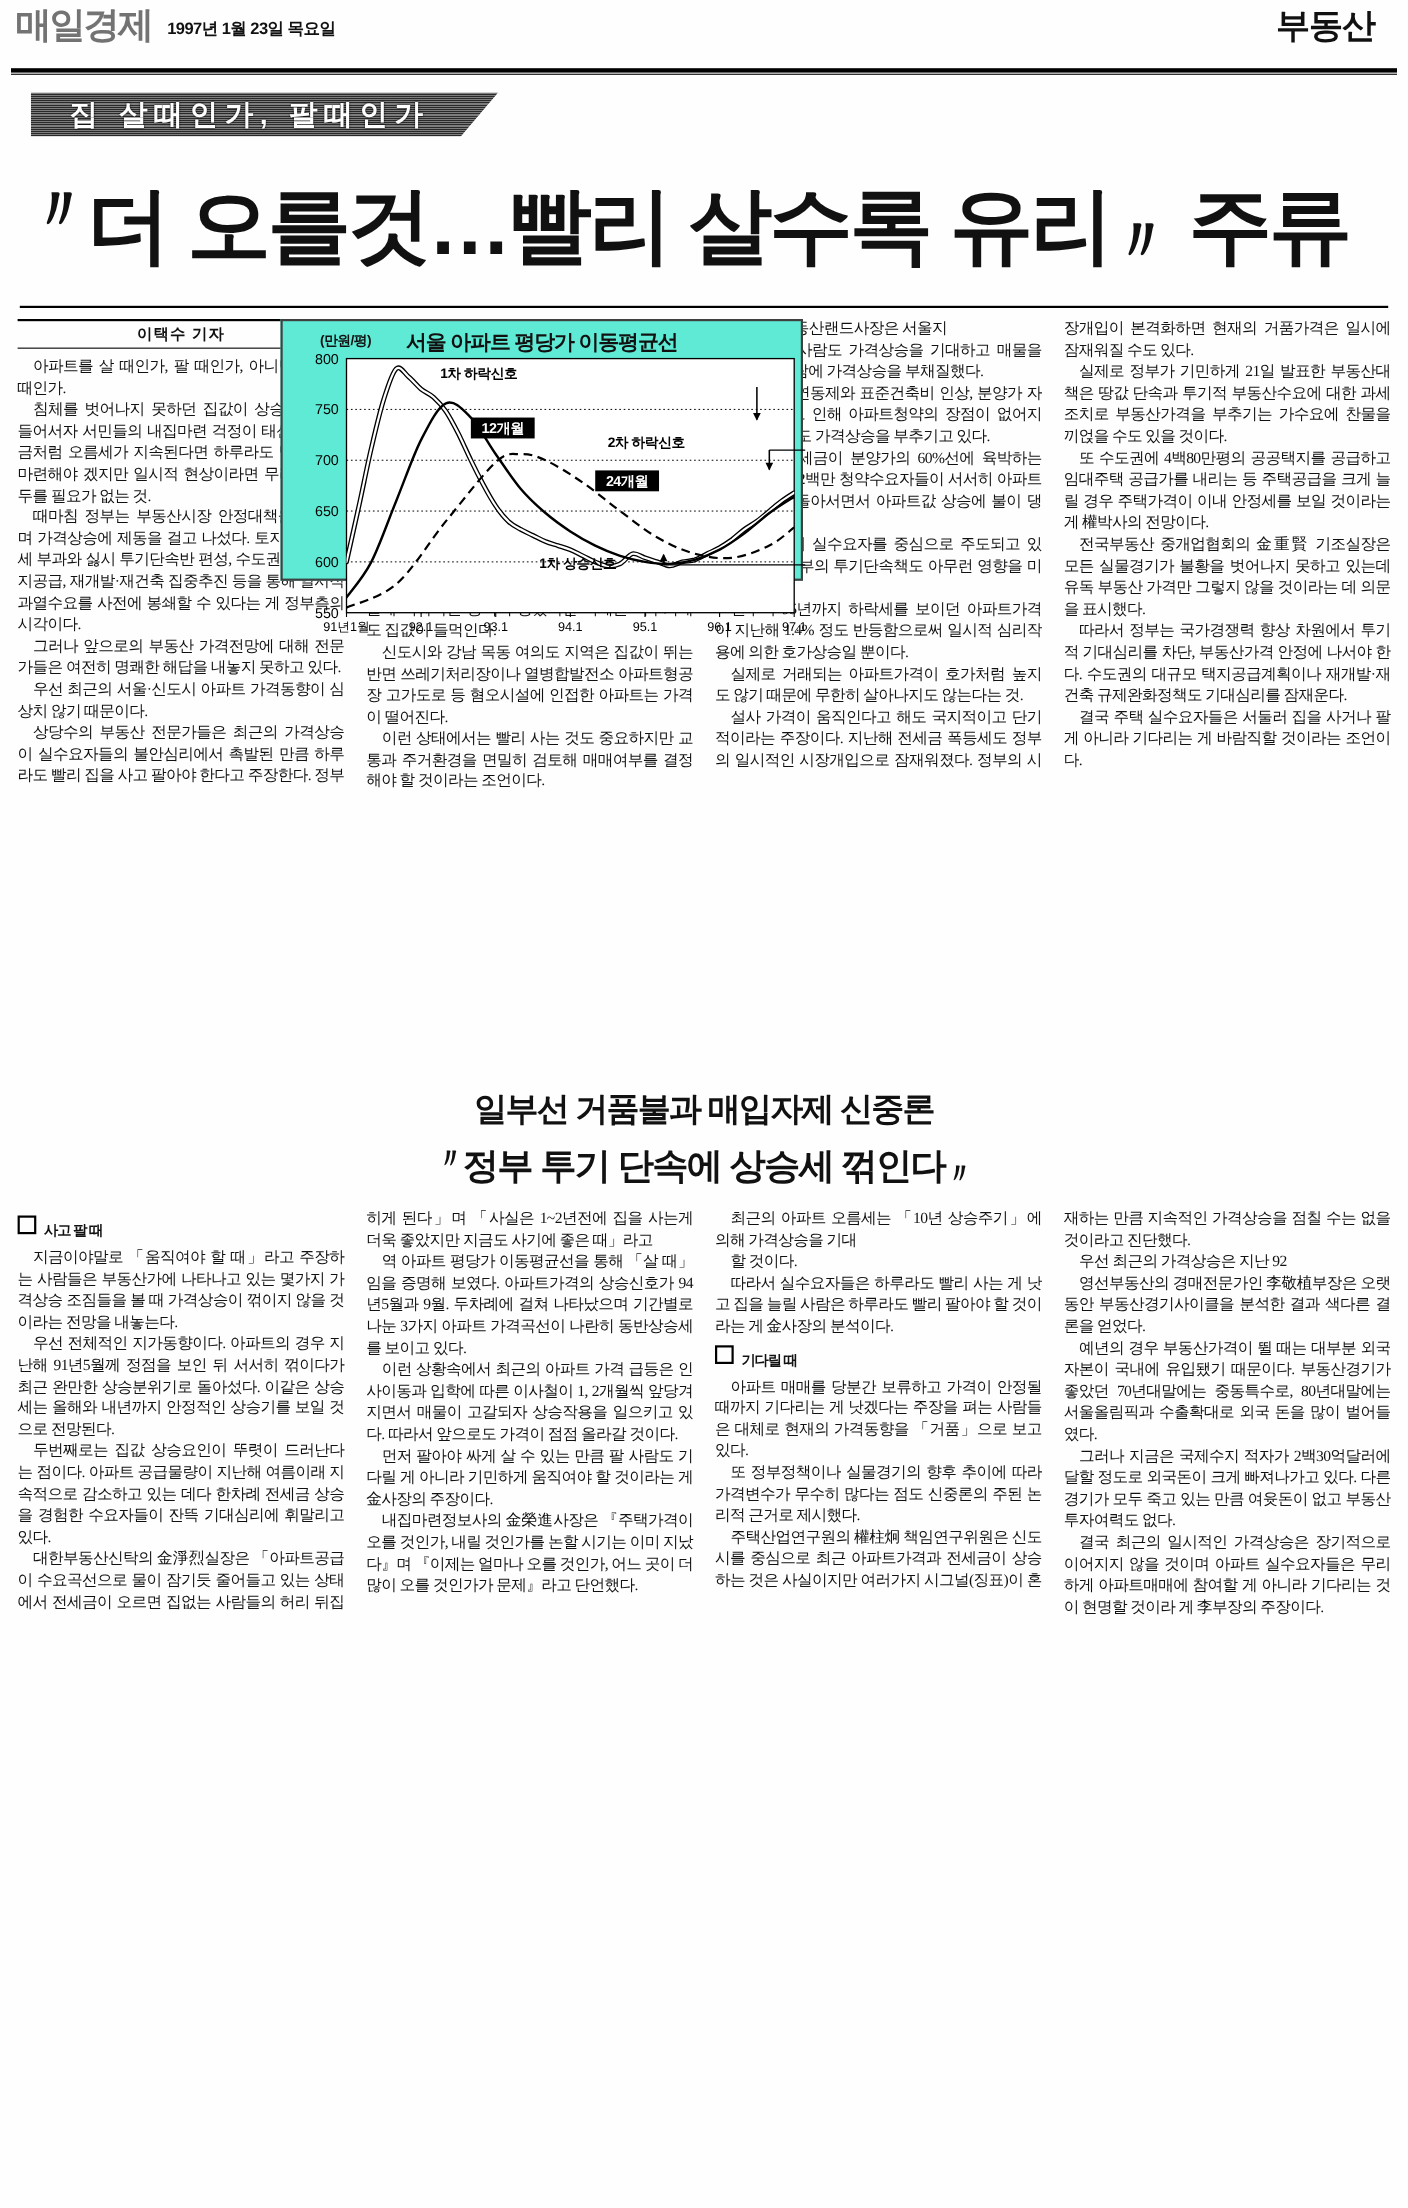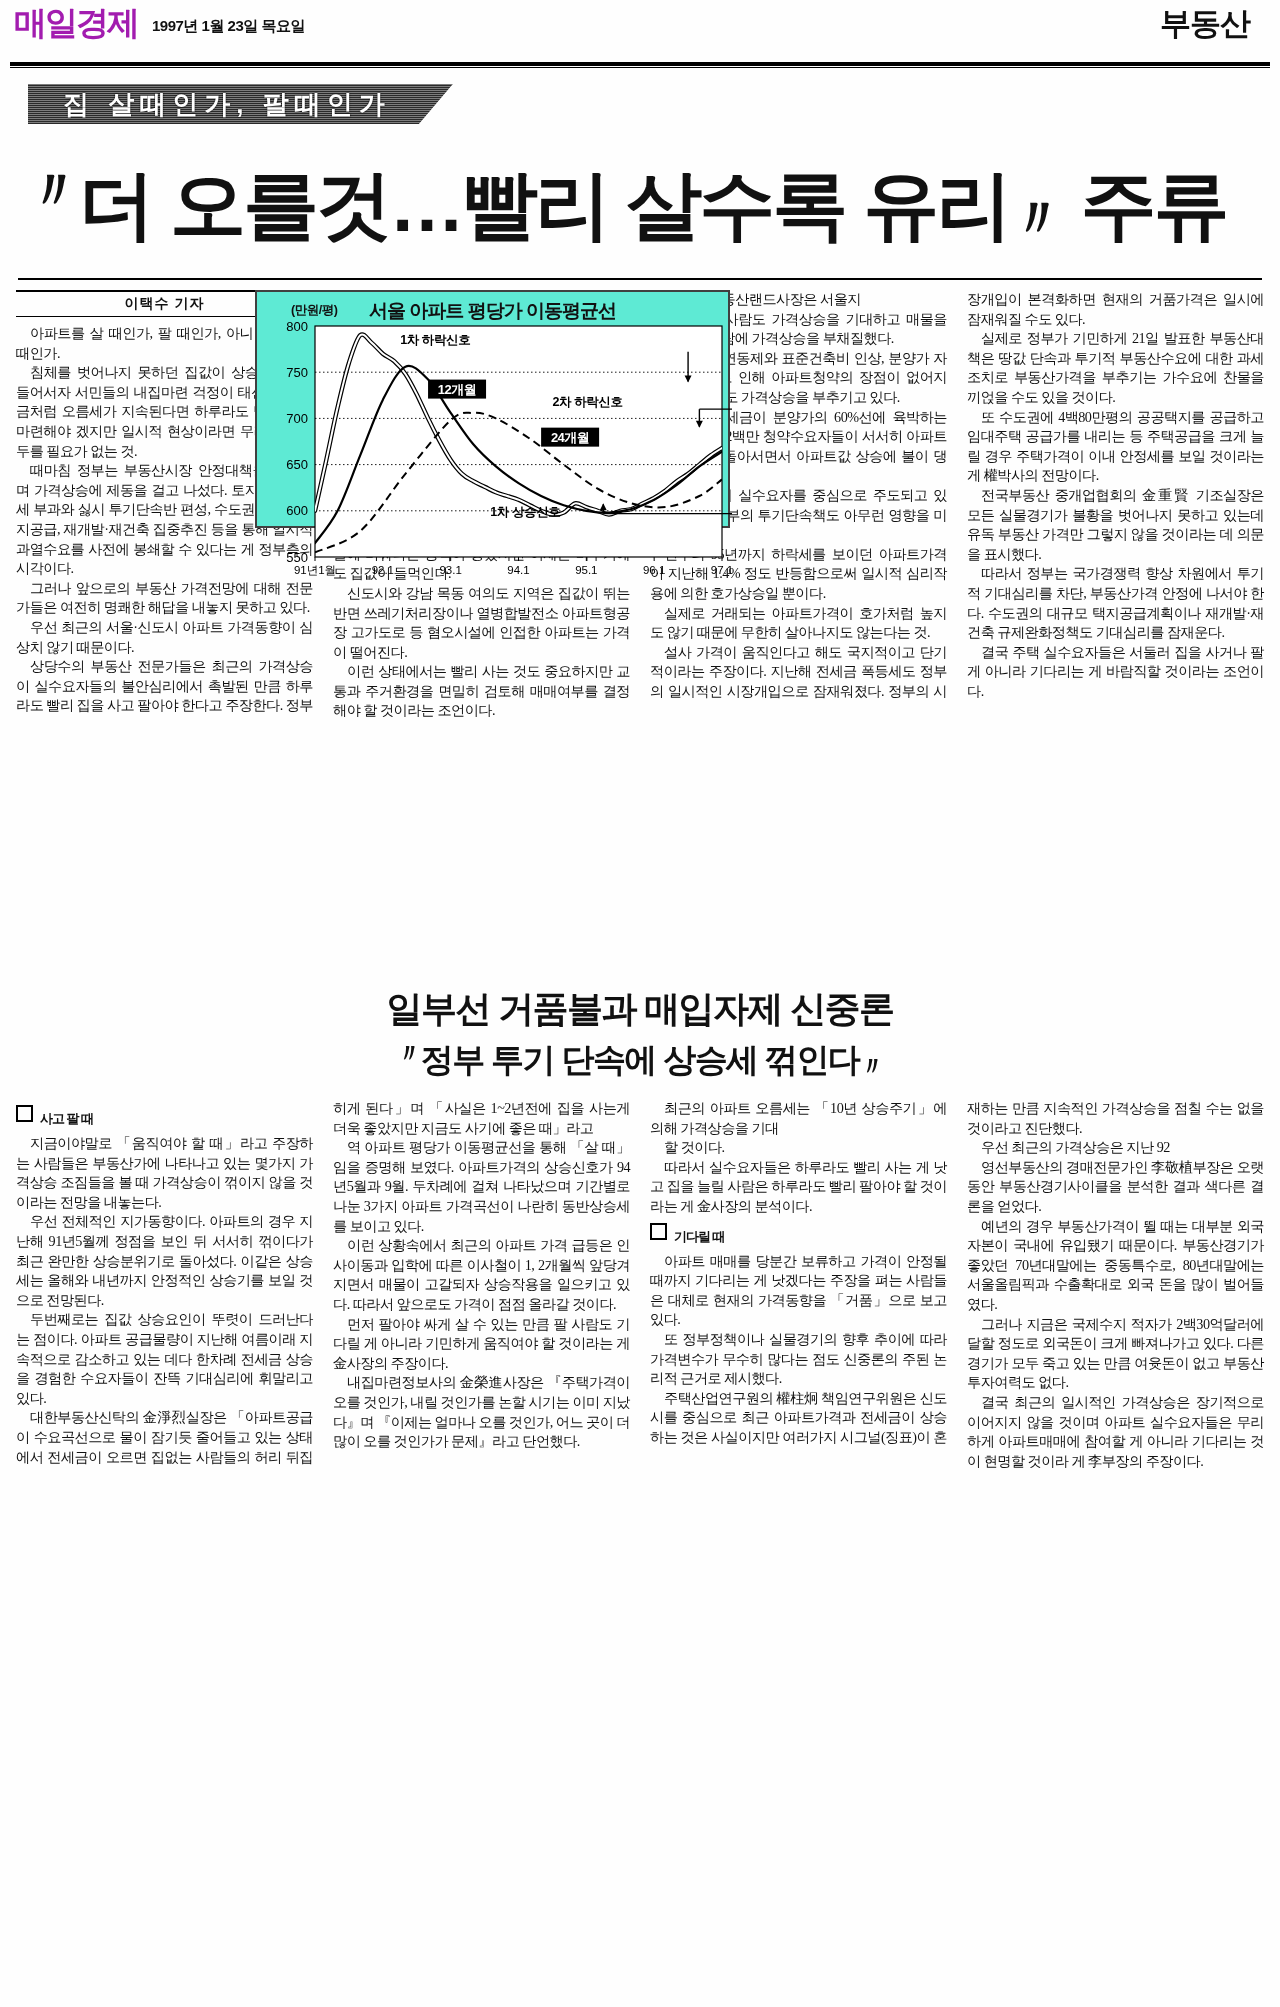--- a/index.html
+++ b/index.html
@@ -10,21 +10,21 @@
     color:#111;overflow:hidden;position:relative;
   }
   
   .masthead{
     position:relative;height:56px;padding:4px 14px 0 14px;
     display:flex;align-items:flex-start;
   }
   .mast-logo{
     font-family:"Liberation Sans","DejaVu Sans",sans-serif;
     font-size:33px;font-weight:bold;letter-spacing:-2px;
-    line-height:38px;color:#a21caf;text-align:right;
+    line-height:38px;color:#737373;text-align:right;
   }
   .mast-date{
     font-family:"Liberation Sans","DejaVu Sans",sans-serif;
     font-size:15px;font-weight:bold;margin-left:14px;margin-top:13px;
     letter-spacing:-0.5px;
   }
   .mast-section{
     position:absolute;right:30px;top:3px;
     font-family:"Liberation Sans","DejaVu Sans",sans-serif;
     font-size:31px;font-weight:bold;letter-spacing:-1px;
@@ -113,21 +113,21 @@
   }
   .badge-text{
     font-family:"Liberation Sans","DejaVu Sans",sans-serif;
     font-size:13px;font-weight:bold;fill:#fff;letter-spacing:-0.5px;
   }
 
   
   .subheads{margin:8px 0 0 0;text-align:center;}
   .sub1{
     font-family:"Liberation Sans","DejaVu Sans",sans-serif;
-    font-size:36px;font-weight:bold;letter-spacing:-1.6px;line-height:42px;
+    font-size:30px;font-weight:bold;letter-spacing:-1.6px;line-height:42px;
   }
   .sub2{
     font-family:"Liberation Sans","DejaVu Sans",sans-serif;
     font-size:33px;font-weight:bold;letter-spacing:-1.6px;line-height:42px;
     margin-top:2px;
   }
   .sq{font-size:26px;vertical-align:9px;}
   .sqe{font-size:26px;vertical-align:-4px;}
 
   

